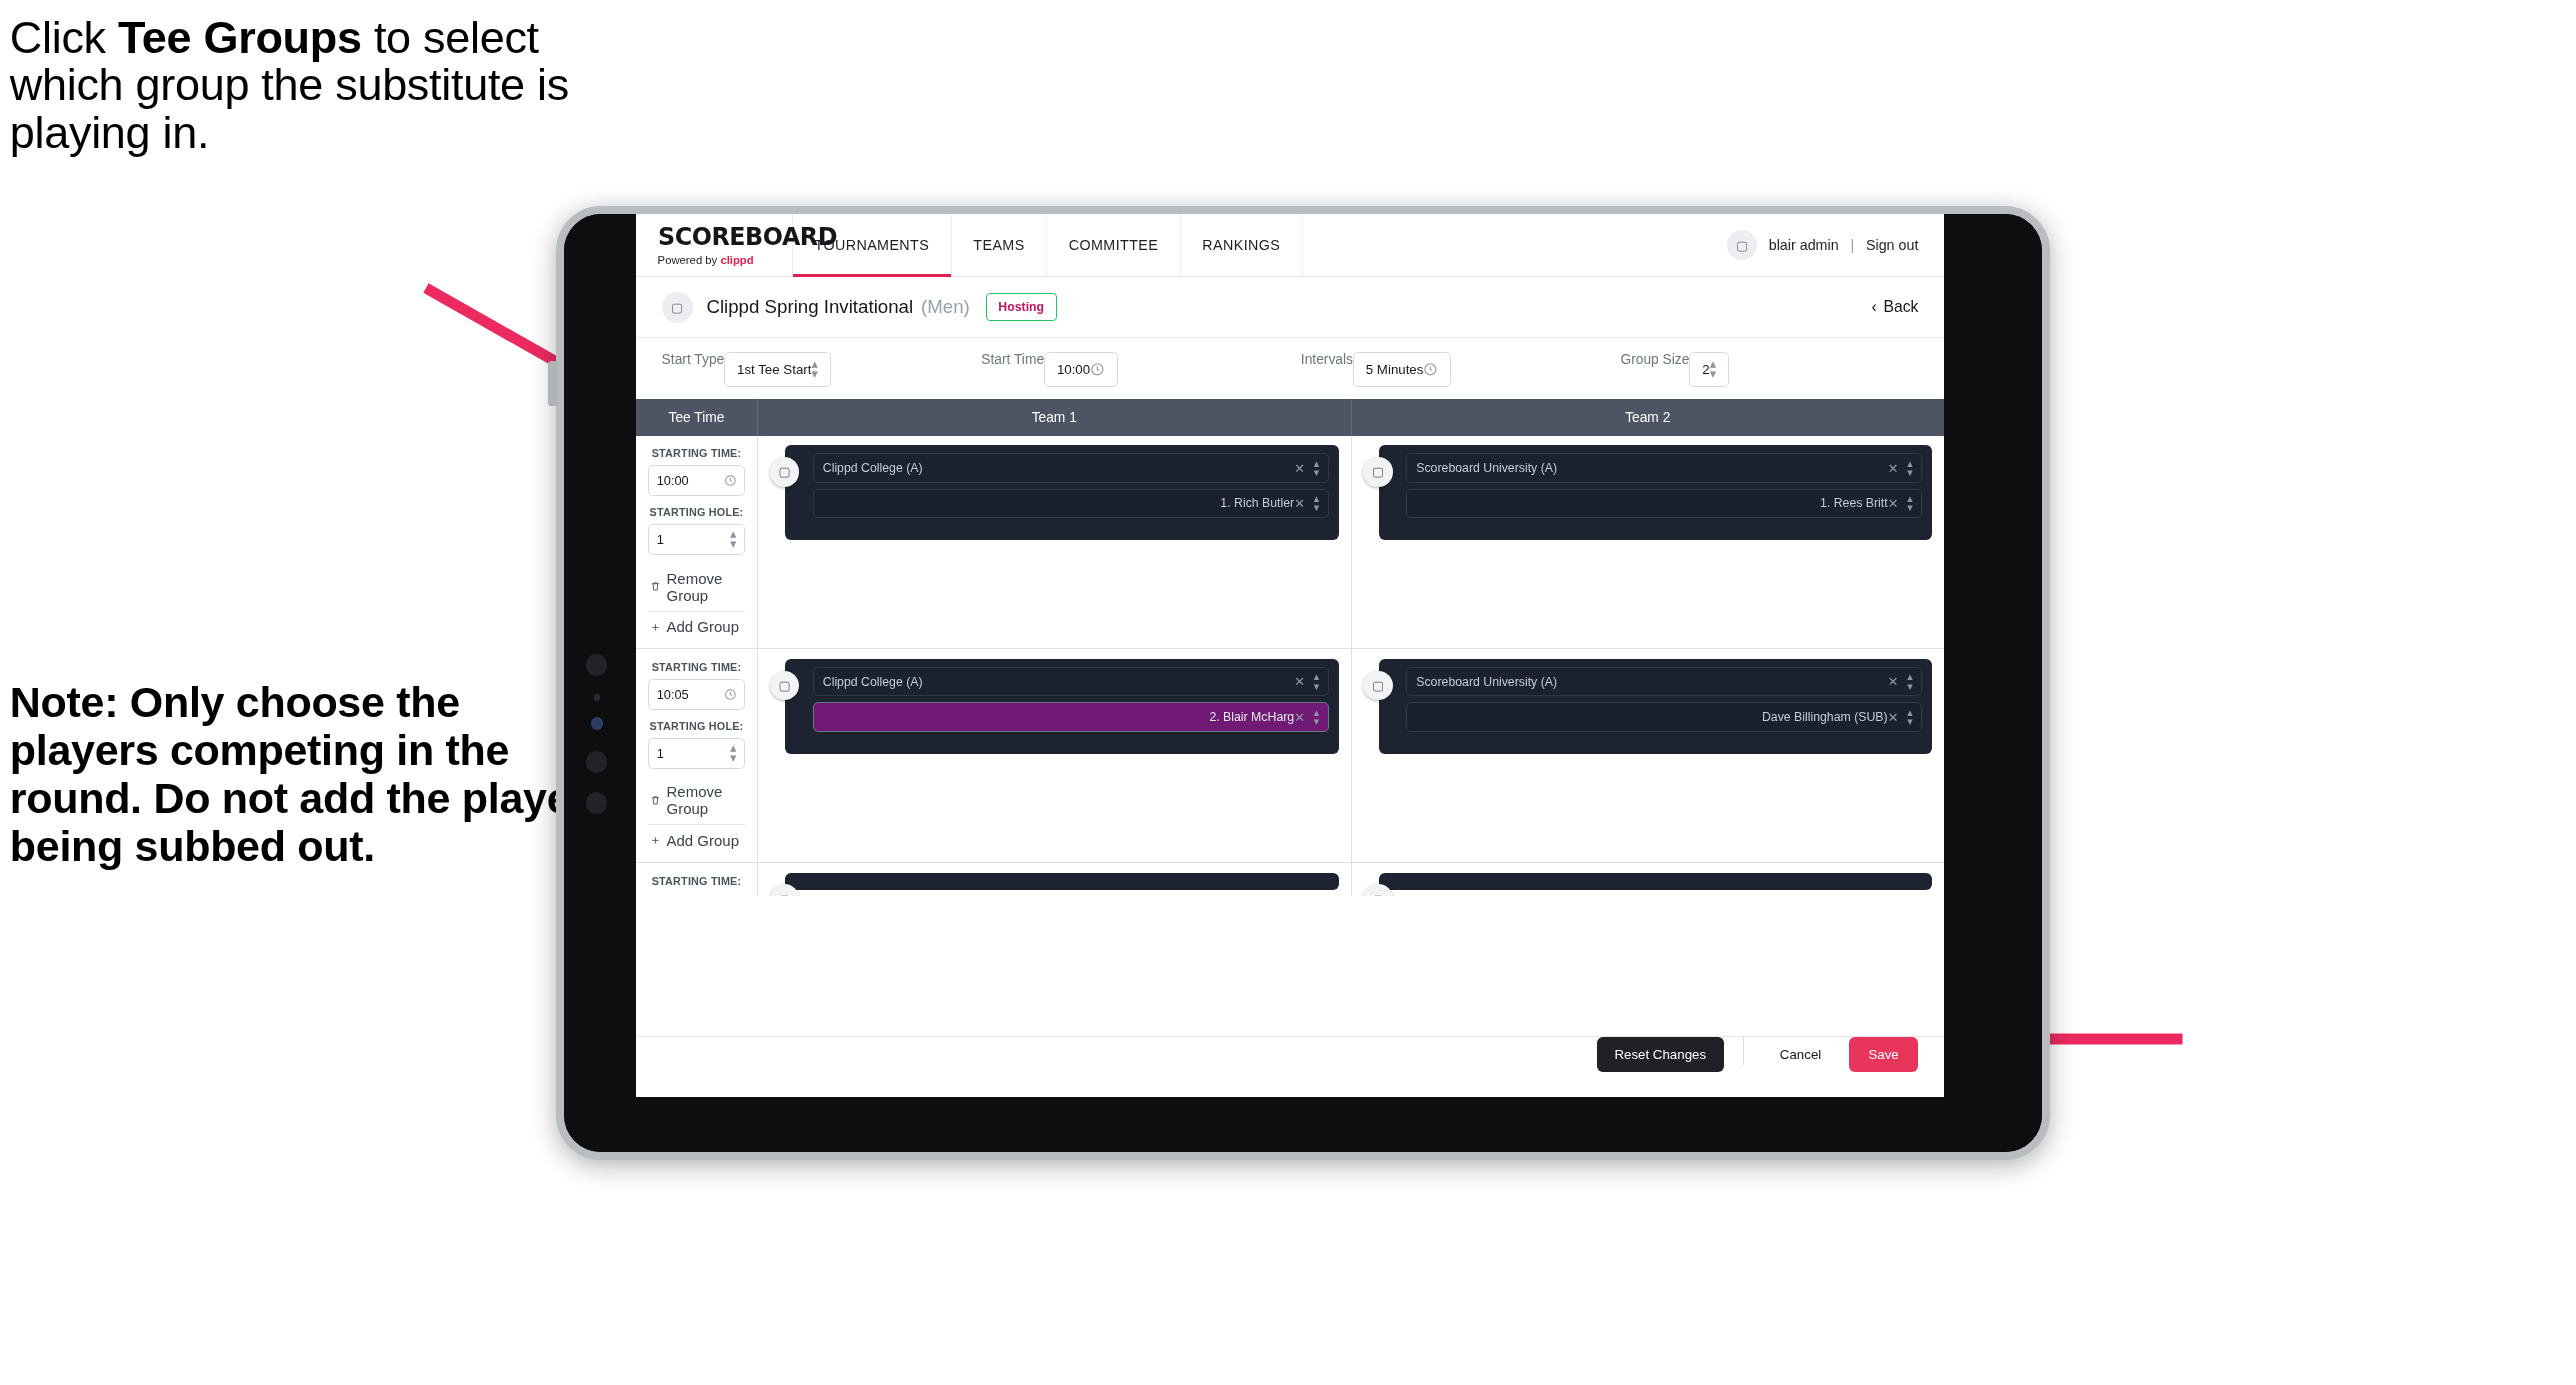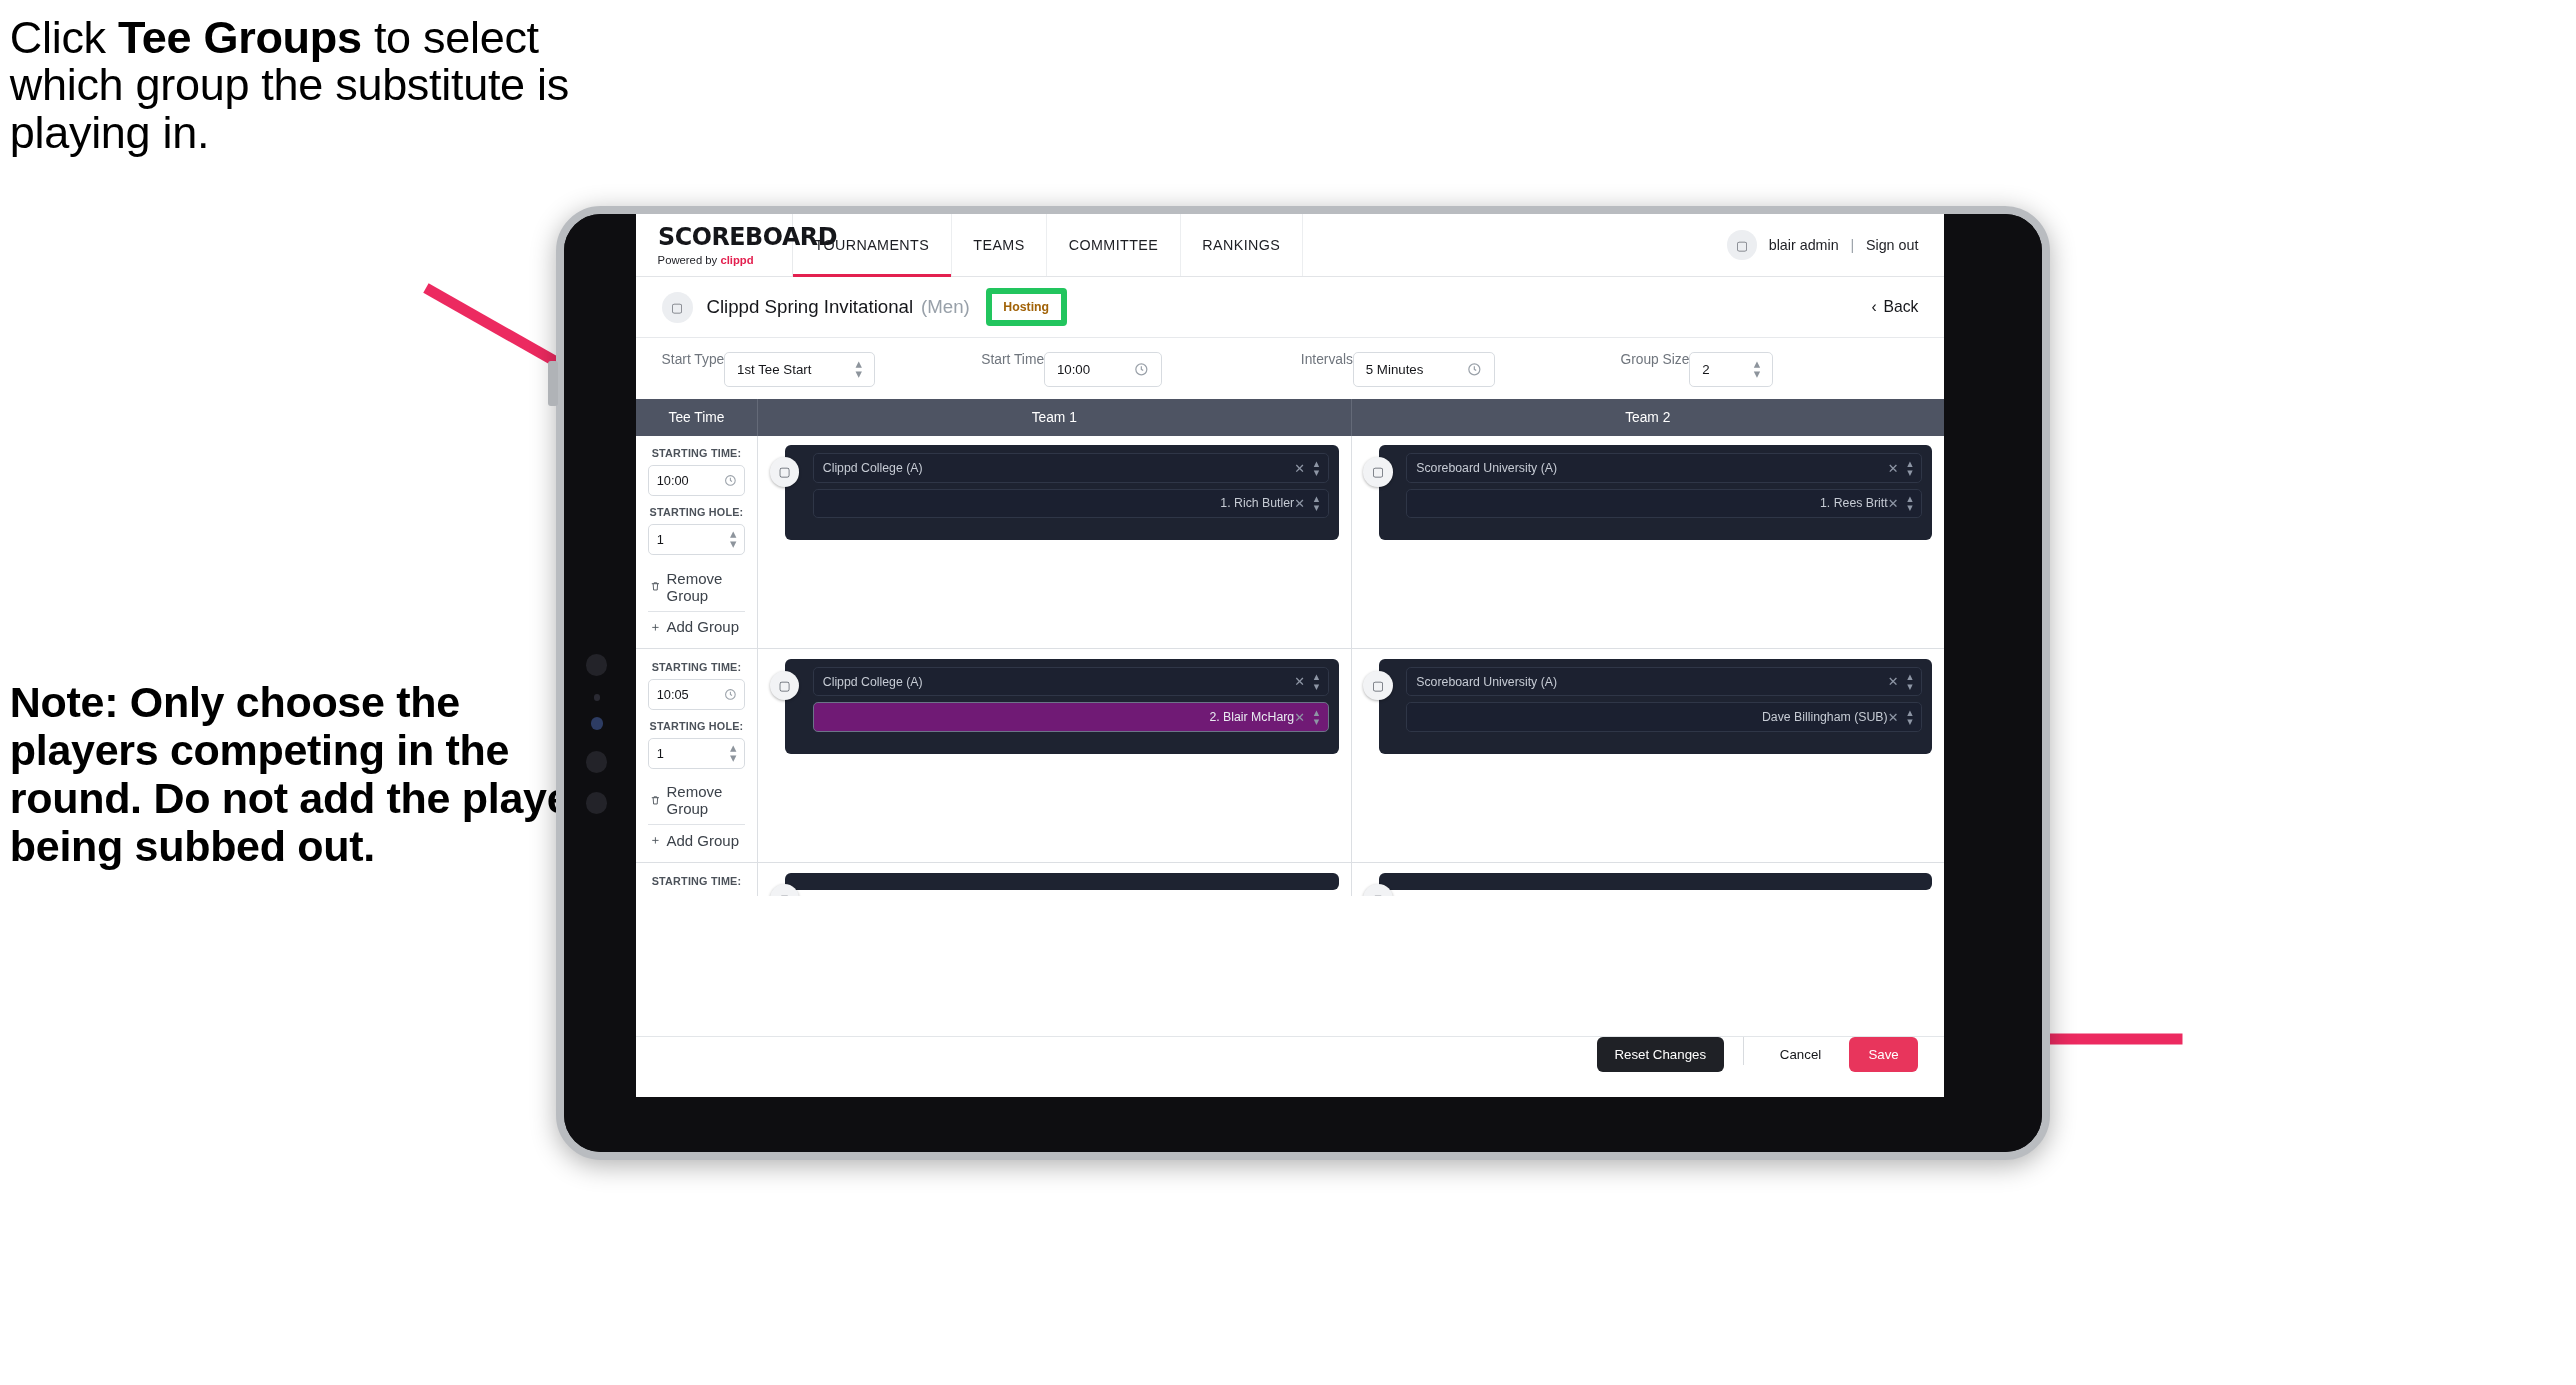--- a/index.html
+++ b/index.html
@@ -99,37 +99,37 @@
     height: 61px; display:flex; align-items:center; padding:0 25.6px;
     border-bottom:1px solid #e7e9ec; background:#fff; flex:none;
   }
   #apptitle .tavatar {
     width:31px; height:31px; border-radius:50%; background:#eceef1;
     display:flex;align-items:center;justify-content:center;color:#6c7078;font-size:12.8px; margin-right:13.8px;
   }
   #apptitle .tname { font-size:18.7px; color:#15161a; }
   #apptitle .tgender { font-size:18.7px; color:#98a0a9; margin-left:7.9px; }
   #apptitle .badge {
-    margin-left:15.7px; border:6px solid #22c55e; border-radius:3.9px;
-    padding:5.9px 11.8px; font-size:12.3px; font-weight:700; color:#a16207; background:#fff;
+    margin-left:15.7px; border:1px solid #22c55e; border-radius:3.9px;
+    padding:5.9px 11.8px; font-size:12.3px; font-weight:700; color:#be185d; background:#fff;
   }
   #apptitle .back {
     margin-left:auto; font-size:15.7px; color:#15161a; display:flex; align-items:center; gap:6.9px; cursor:pointer;
   }
   #apptitle .back .chev { font-size:15.7px; color:#15161a; }
 
   
   #settings {
     padding: 13.8px 25.6px 11.8px 25.6px; display:flex; gap:21.6px; background:#fff; flex:none;
   }
   .fld { flex:1; display:flex; flex-direction:row; }
   .fld .lbl { font-size:13.8px; color:#6f757d; margin-bottom:7.9px; }
   .fld .ctl {
     height:35px; border:1px solid #d7dbe0; border-radius:4.9px; background:#fff;
-    display:flex; align-items:center; padding:0 11.8px; font-size:13.3px; color:#15161a; cursor:pointer;gap:44px;
+    display:flex; align-items:center; padding:0 11.8px; font-size:13.3px; color:#15161a; cursor:pointer;
   }
   .fld .ctl .val { flex:1; }
   .ic { color:#9aa1a9; display:flex; align-items:center; }
   .spin { font-size:12.8px; line-height:.8; color:#8d949c; display:flex; flex-direction:column; }
 
   
   #tblhead {
     display:flex; background:#4e5463; color:#fff; flex:none; height: 37px;
   }
   #tblhead .th { display:flex; align-items:center; justify-content:center; font-size:13.8px; }

